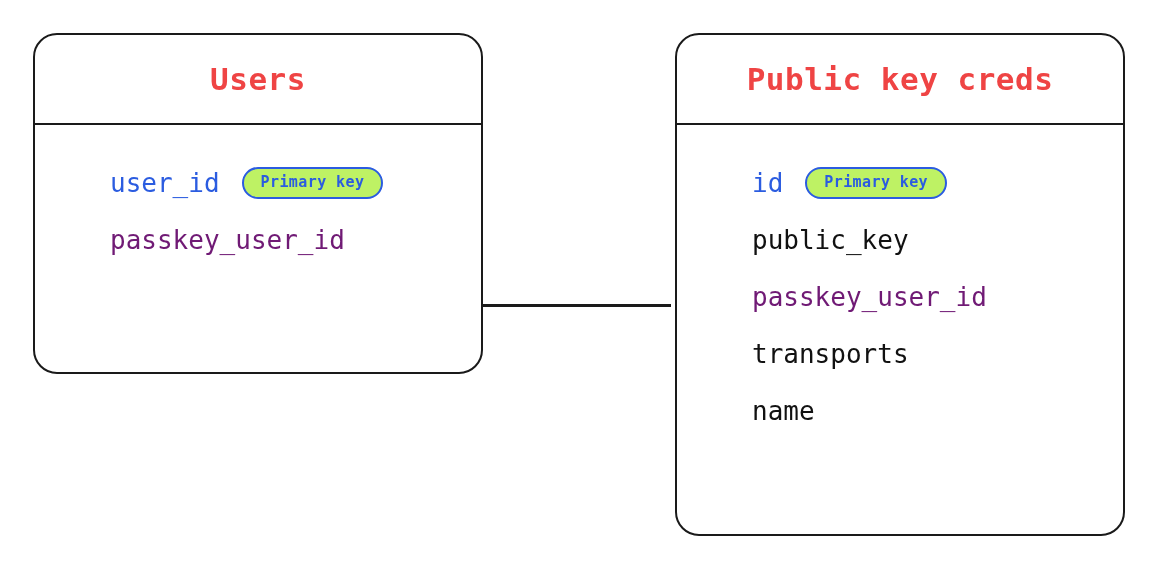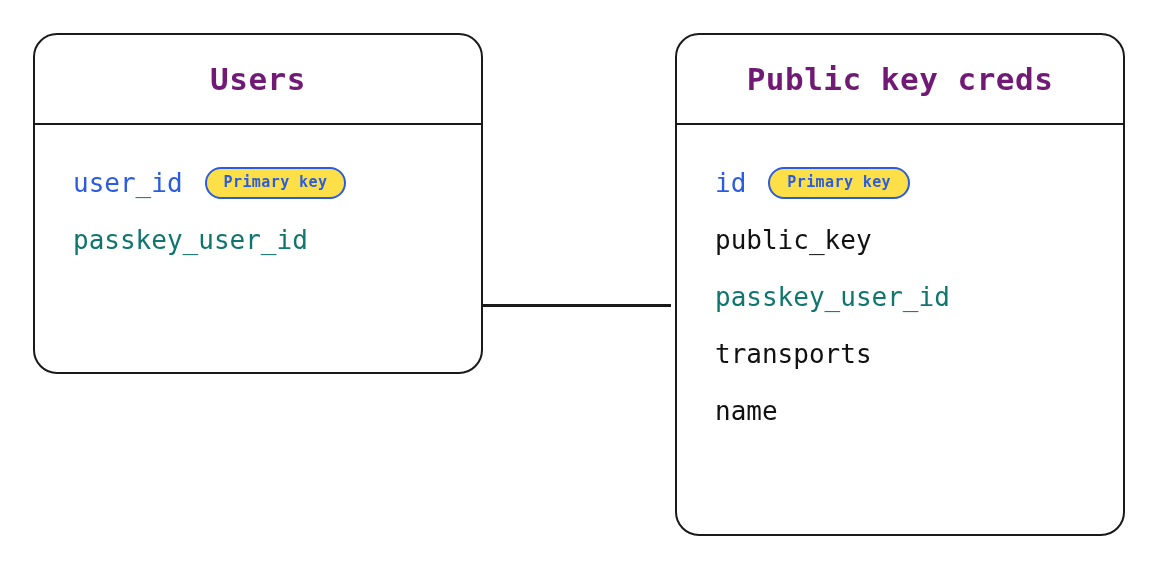--- a/index.html
+++ b/index.html
@@ -38,59 +38,60 @@
     display: flex;
     align-items: center;
     justify-content: center;
   }
 
   .entity-title {
     font-family: "DejaVu Sans Mono", monospace;
     font-weight: bold;
     font-size: 31px;
     letter-spacing: 0.5px;
-    color: #701a75;
+    color: #ef4444;
     white-space: nowrap;
   }
 
   .entity-fields {
     box-sizing: border-box;
     padding: 29px 0 0 38px;
   }
 
   .field-row {
     height: 57px;
     display: flex;
     align-items: center;
     white-space: nowrap;
   }
 
   .field-name {
     font-family: "DejaVu Sans Mono", monospace;
     font-size: 26px;
     line-height: 1;
     color: #111111;
+    margin-left: 37px;
   }
   .field-name.accent-blue   { color: #2b5ce0; }
-  .field-name.accent-orange { color: #0f766e; }
+  .field-name.accent-orange { color: #701a75; }
 
   
   .pk-badge {
     margin-left: 22px;
     box-sizing: border-box;
     border: 2px solid #2b5ce0;
     border-radius: 999px;
     color: #2b5ce0;
     font-family: "DejaVu Sans Mono", monospace;
     font-weight: bold;
     font-size: 15px;
     letter-spacing: 0.4px;
     padding: 6px 17px 7px 17px;
     line-height: 1;
-    background: #fde047;
+    background: #bef264;
     white-space: nowrap;
   }
 
   
   .connector {
     position: absolute;
     background: #1a1a1a;
   }
 
   

